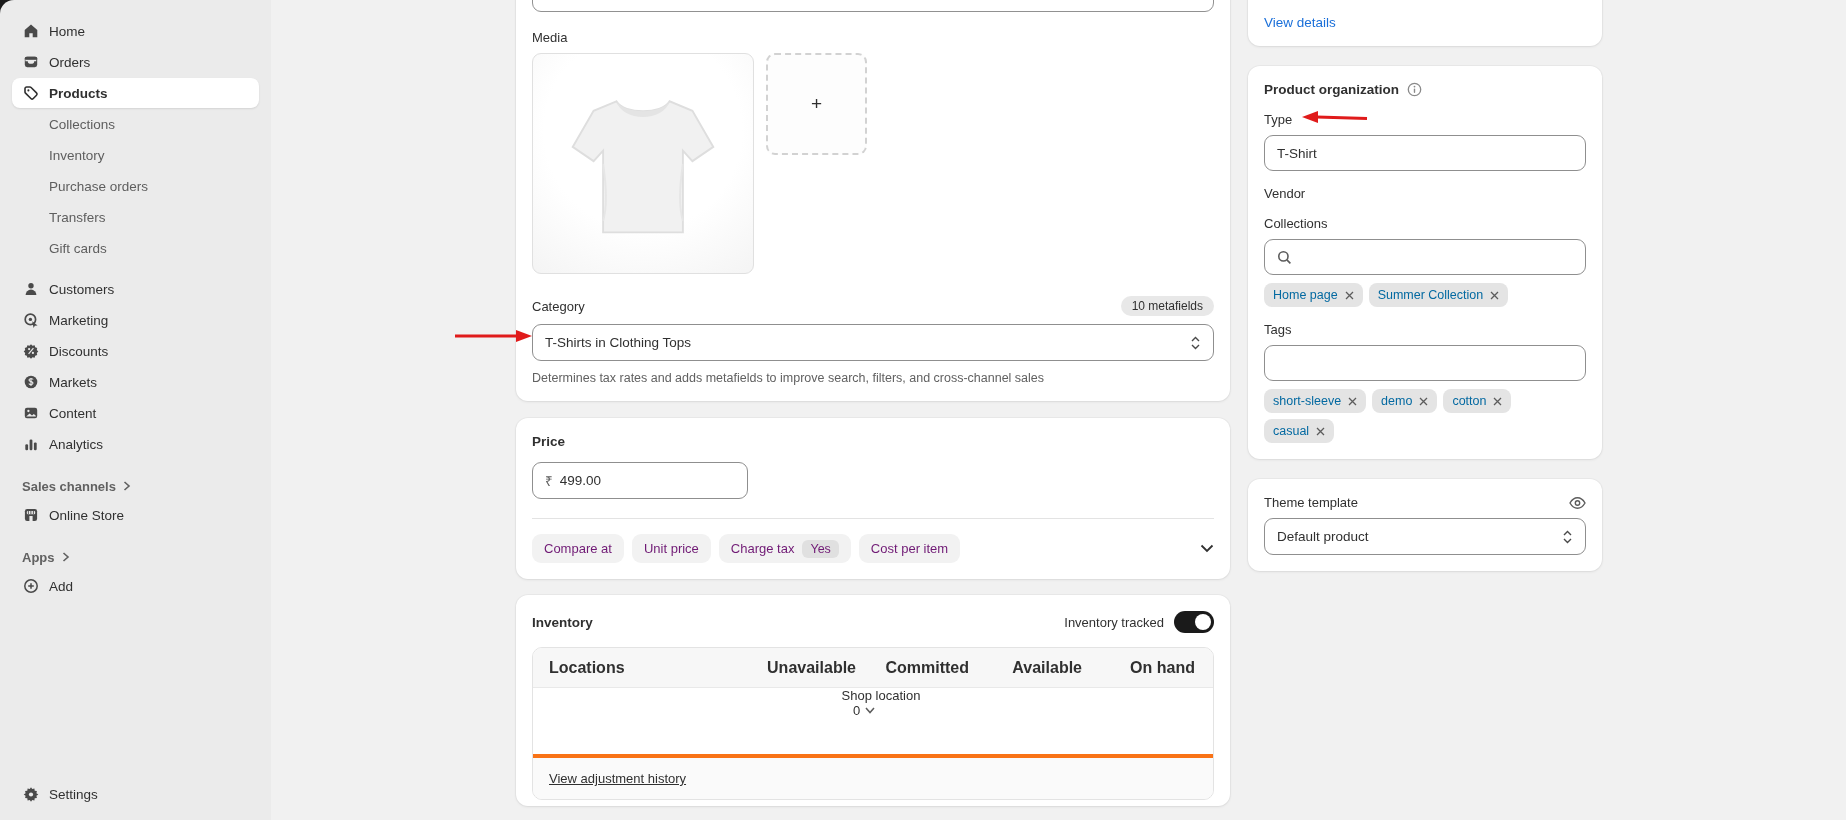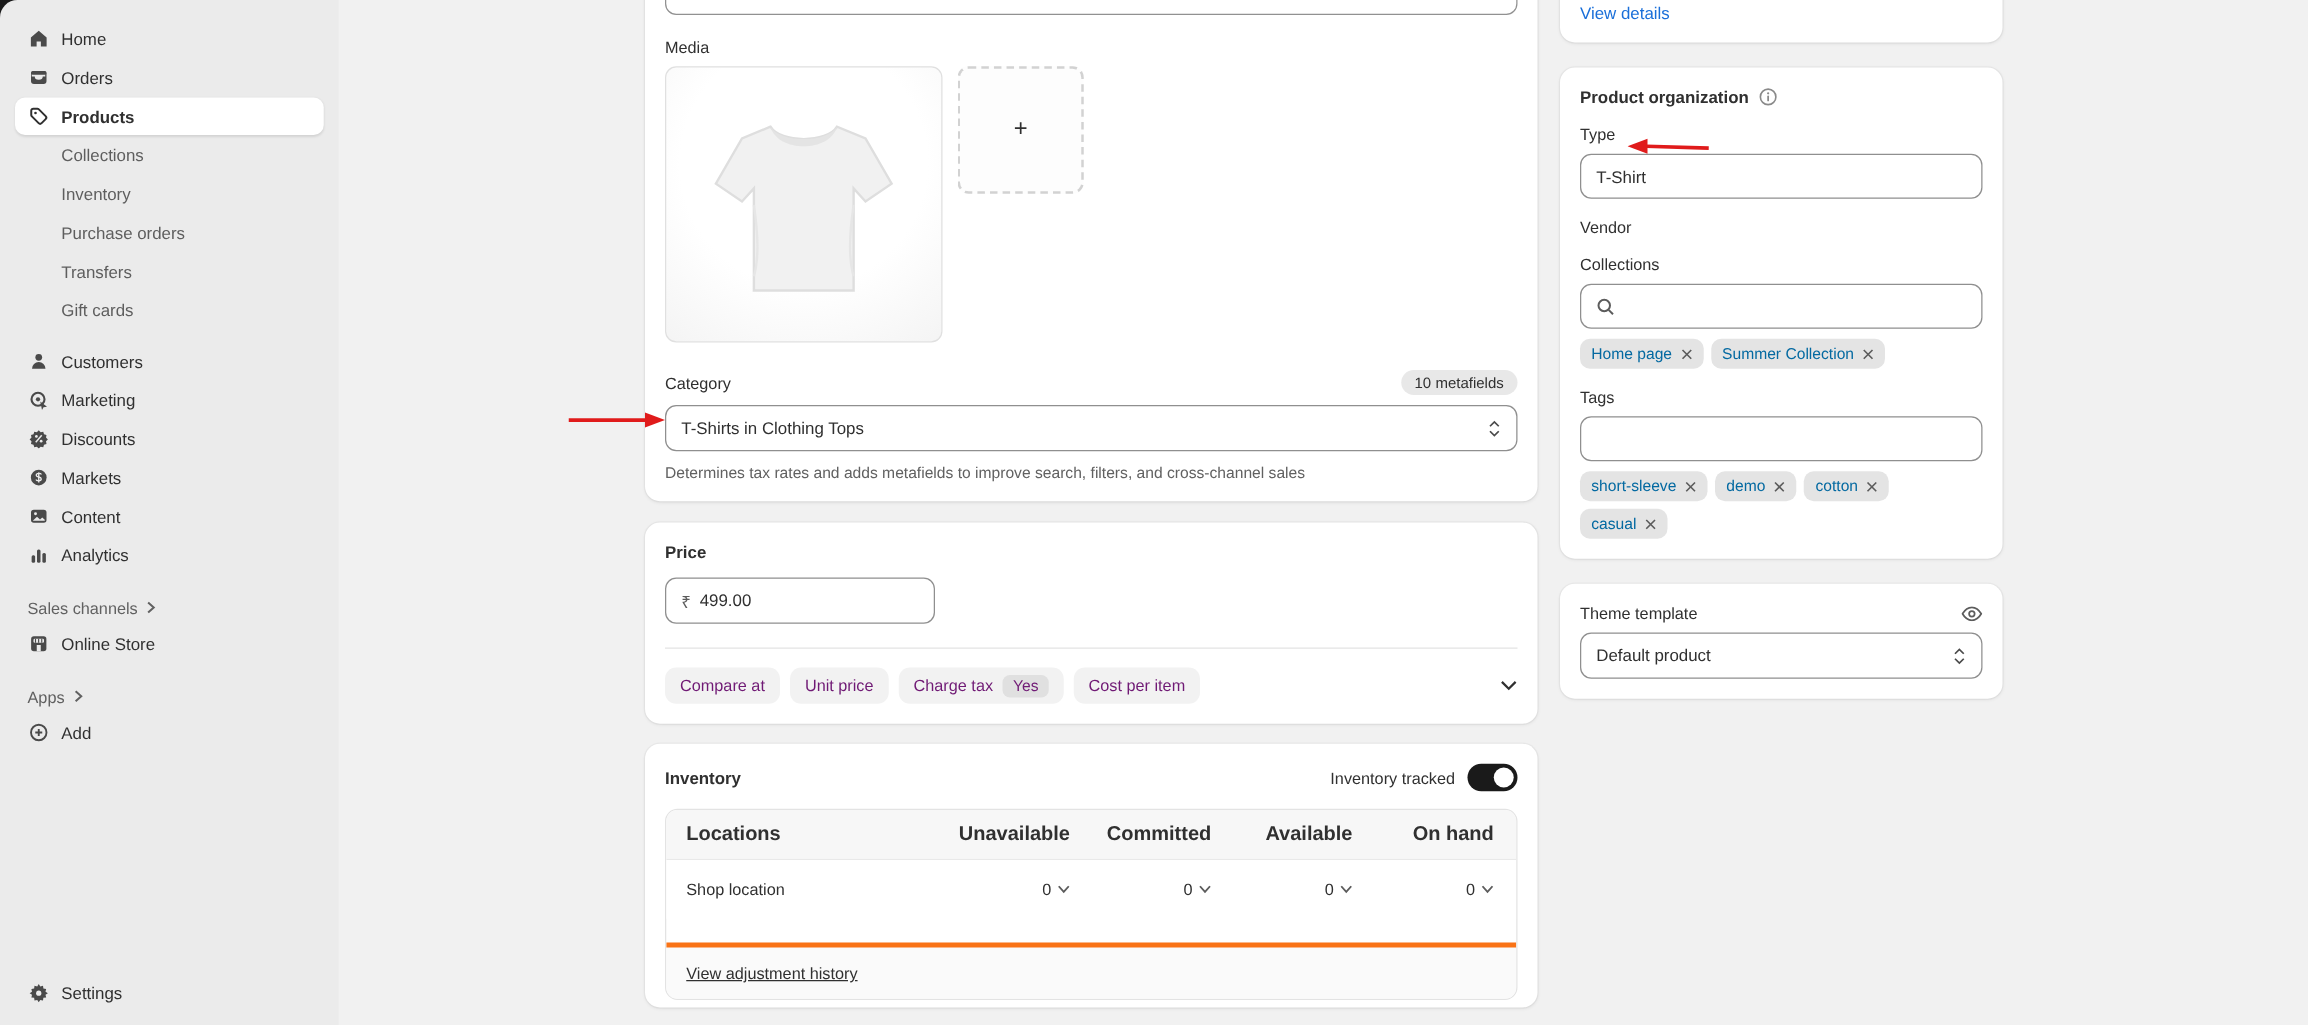--- a/index.html
+++ b/index.html
@@ -25,27 +25,27 @@
     font-size:13.5px; font-weight:500; color:#303030; cursor:pointer;
     margin-bottom:1px;
   }
   .nav-item.active { background:#ffffff; font-weight:700; box-shadow:0 1px 2px rgba(0,0,0,.10); }
   .nav-icon { width:17px; height:17px; display:flex; align-items:center; justify-content:center; flex:0 0 17px; }
   .nav-sub { padding-left:37px; color:#5e5e5e; }
   .nav-gap { height:10px; }
   .nav-section {
     display:flex; align-items:center; gap:7px;
     height:28px; padding:0 10px; margin-top:13px;
-    font-size:13px; font-weight:400; color:#616161; cursor:pointer;
+    font-size:13px; font-weight:700; color:#616161; cursor:pointer;
   }
   .sidebar-footer { position:absolute; left:12px; right:12px; bottom:10px; }
 
   
   .main-col  { position:absolute; left:516px;  top:0; width:714px; z-index:1; }
-  .aside-col { position:absolute; left:1248px; top:0; width:354px; z-index:1; }
+  .aside-col { position:absolute; left:1248px; top:12px; width:354px; z-index:1; }
   .card {
     background:#fff; border-radius:12px;
     box-shadow:0 0 0 1px rgba(0,0,0,.03), 0 1px 3px rgba(0,0,0,.07);
   }
 
   
   .card-top { margin-top:-100px; padding:16px; }
   .desc-box { height:96px; border:1px solid #919191; border-radius:9px; background:#fff; }
   .block-label { font-size:13px; color:#303030; margin-top:18px; }
   .media-row { display:flex; gap:12px; margin-top:8px; }
@@ -92,21 +92,21 @@
 
   
   .card-inv { margin-top:16px; padding:16px 16px 6px; }
   .inv-head { display:flex; align-items:center; justify-content:space-between; }
   .tracked { display:flex; align-items:center; gap:10px; font-size:13px; color:#303030; }
   .toggle { width:40px; height:22px; border-radius:11px; background:#1a1a1a; position:relative; cursor:pointer; }
   .toggle::after { content:''; position:absolute; top:3px; right:3px; width:16px; height:16px; border-radius:50%; background:#fff; }
   .inv-table { margin-top:14px; border:1px solid #e3e3e3; border-radius:10px; overflow:hidden; }
   .inv-tr { display:flex; align-items:center; }
   .inv-thead { background:#f7f7f7; height:39px; font-weight:600; font-size:16px; }
-  .inv-body { background:#fff; height:48px; border-top:1px solid #e9e9e9; }
+  .inv-body { background:#fff; height:48px; border-top:1px solid #e9e9e9;flex-direction:column; }
   .inv-foot { background:#fafafa; height:45px; border-top:4px solid #f97316; padding:0 16px; display:flex; align-items:center;margin-top:19px; }
   .c-loc { flex:1 1 240px; padding-left:16px; text-align:left; }
   .c-num { flex:0 0 113px; text-align:right; padding-right:18px; }
   .numcell { display:inline-flex; align-items:center; gap:5px; cursor:pointer; }
   .link-underline { color:#303030; text-decoration:underline; cursor:pointer; font-size:13px; }
 
   
   .card-viewdetails { margin-top:-60px; height:94px; padding:16px; display:flex; align-items:flex-end; }
   .blue-link { color:#1a6fd9; font-size:13.5px; cursor:pointer; }
   .card-org { margin-top:20px; padding:16px; }

